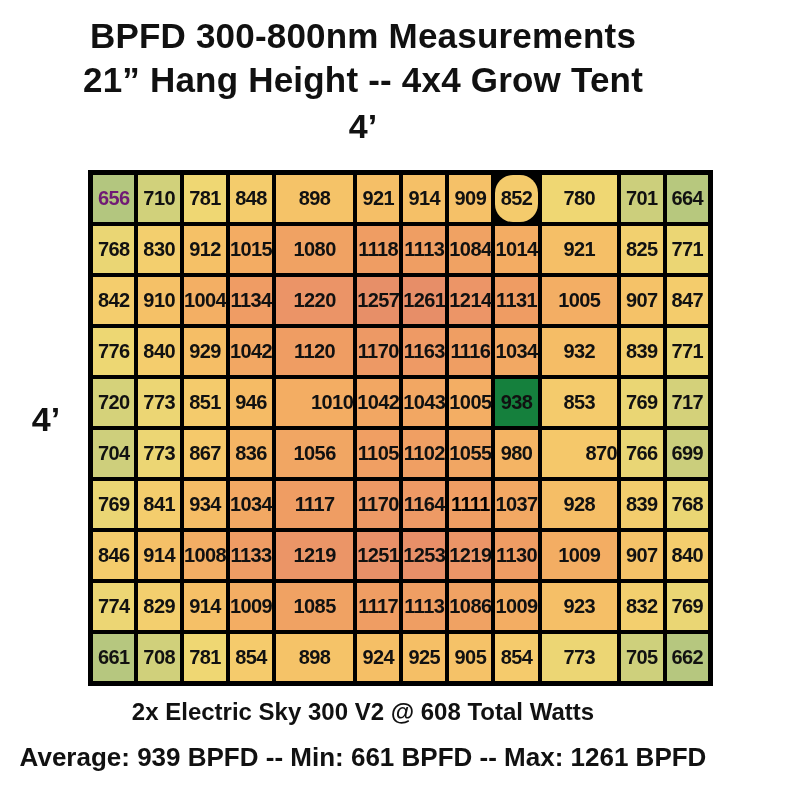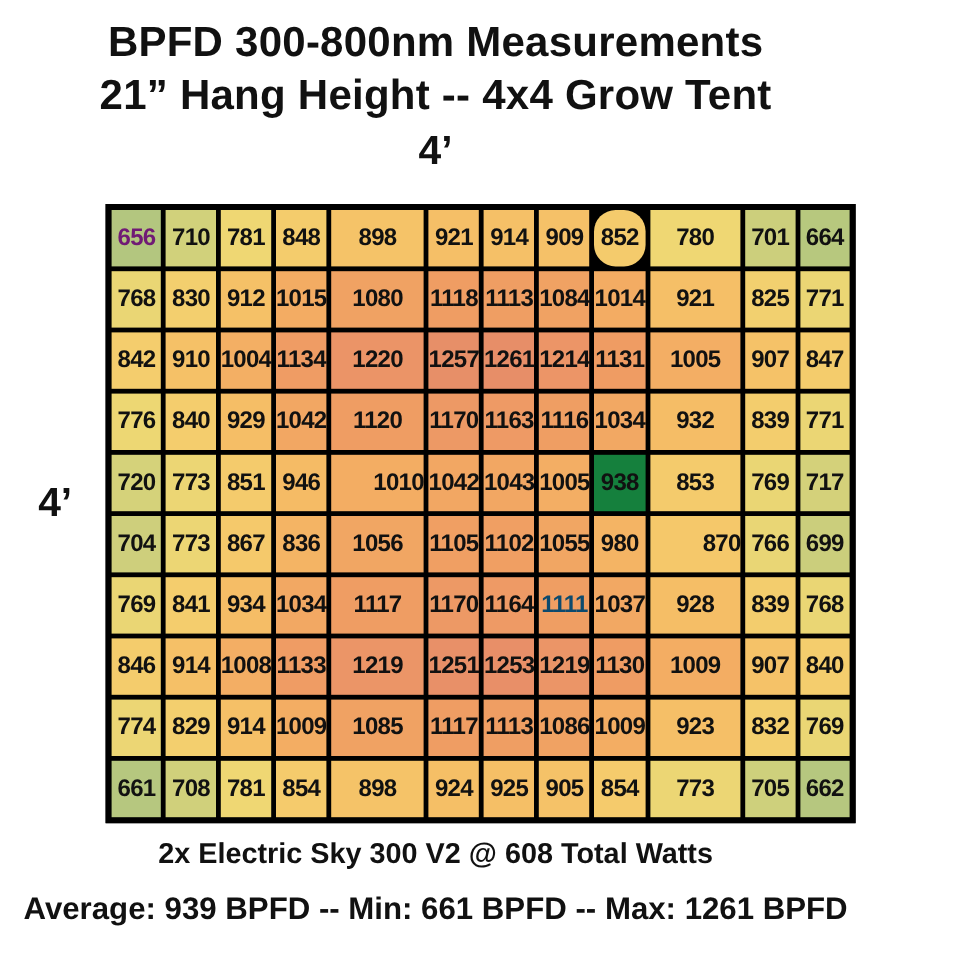--- a/index.html
+++ b/index.html
@@ -140,21 +140,21 @@
       <div class="cell" style="background: rgb(245, 200, 106); color: rgb(17, 17, 17); padding-left: 44px;">870</div>
       <div class="cell" style="background: rgb(233, 214, 117); color: rgb(17, 17, 17);">766</div>
       <div class="cell" style="background: rgb(203, 206, 124); color: rgb(17, 17, 17);">699</div>
       <div class="cell" style="background: rgb(234, 214, 116); color: rgb(17, 17, 17);">769</div>
       <div class="cell" style="background: rgb(244, 205, 109); color: rgb(17, 17, 17);">841</div>
       <div class="cell" style="background: rgb(245, 189, 102); color: rgb(17, 17, 17);">934</div>
       <div class="cell" style="background: rgb(242, 168, 99); color: rgb(17, 17, 17);">1034</div>
       <div class="cell" style="background: rgb(239, 157, 99); color: rgb(17, 17, 17);">1117</div>
       <div class="cell" style="background: rgb(237, 153, 101); color: rgb(17, 17, 17);">1170</div>
       <div class="cell" style="background: rgb(238, 154, 101); color: rgb(17, 17, 17);">1164</div>
-      <div class="cell" style="background: rgb(239, 158, 99); color: #0c4a6e;">1111</div>
+      <div class="cell" style="background: rgb(239, 158, 99); color: #000000;">1111</div>
       <div class="cell" style="background: rgb(242, 168, 99); color: rgb(17, 17, 17);">1037</div>
       <div class="cell" style="background: rgb(245, 190, 102); color: rgb(17, 17, 17);">928</div>
       <div class="cell" style="background: rgb(243, 205, 109); color: rgb(17, 17, 17);">839</div>
       <div class="cell" style="background: rgb(234, 214, 116); color: rgb(17, 17, 17);">768</div>
       <div class="cell" style="background: rgb(244, 204, 108); color: rgb(17, 17, 17);">846</div>
       <div class="cell" style="background: rgb(245, 192, 103); color: rgb(17, 17, 17);">914</div>
       <div class="cell" style="background: rgb(243, 174, 100); color: rgb(17, 17, 17);">1008</div>
       <div class="cell" style="background: rgb(239, 156, 100); color: rgb(17, 17, 17);">1133</div>
       <div class="cell" style="background: rgb(235, 149, 103); color: rgb(17, 17, 17);">1219</div>
       <div class="cell" style="background: rgb(232, 144, 104); color: rgb(17, 17, 17);">1251</div>

